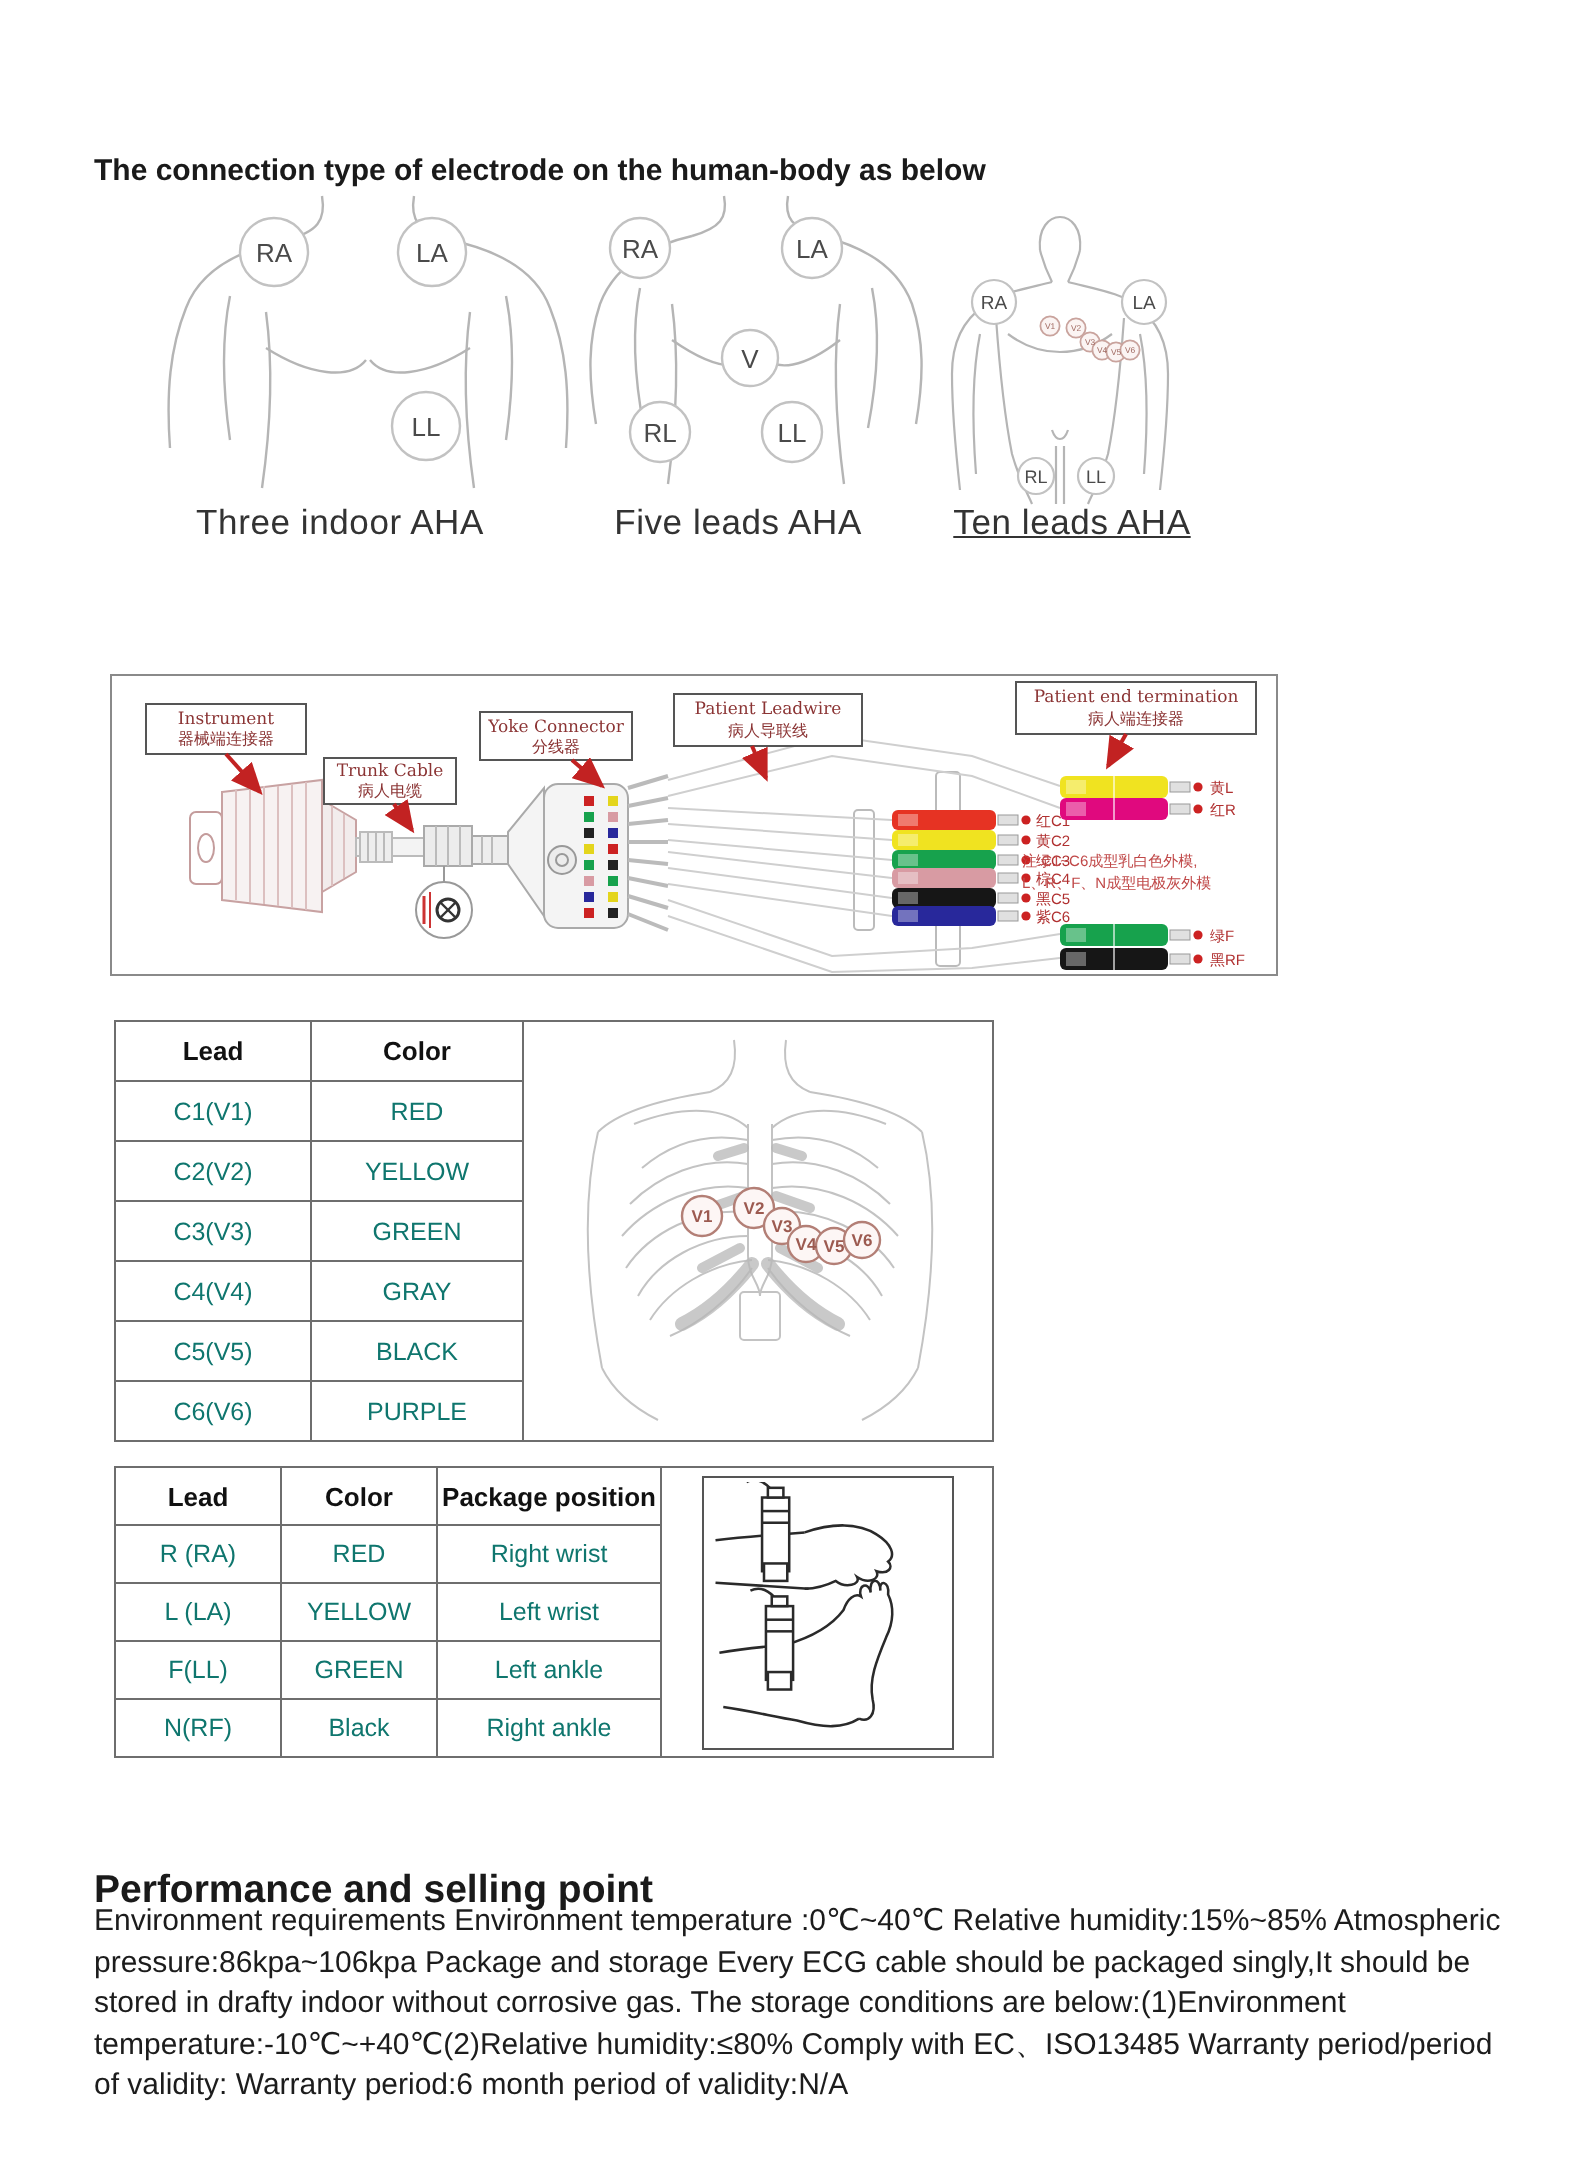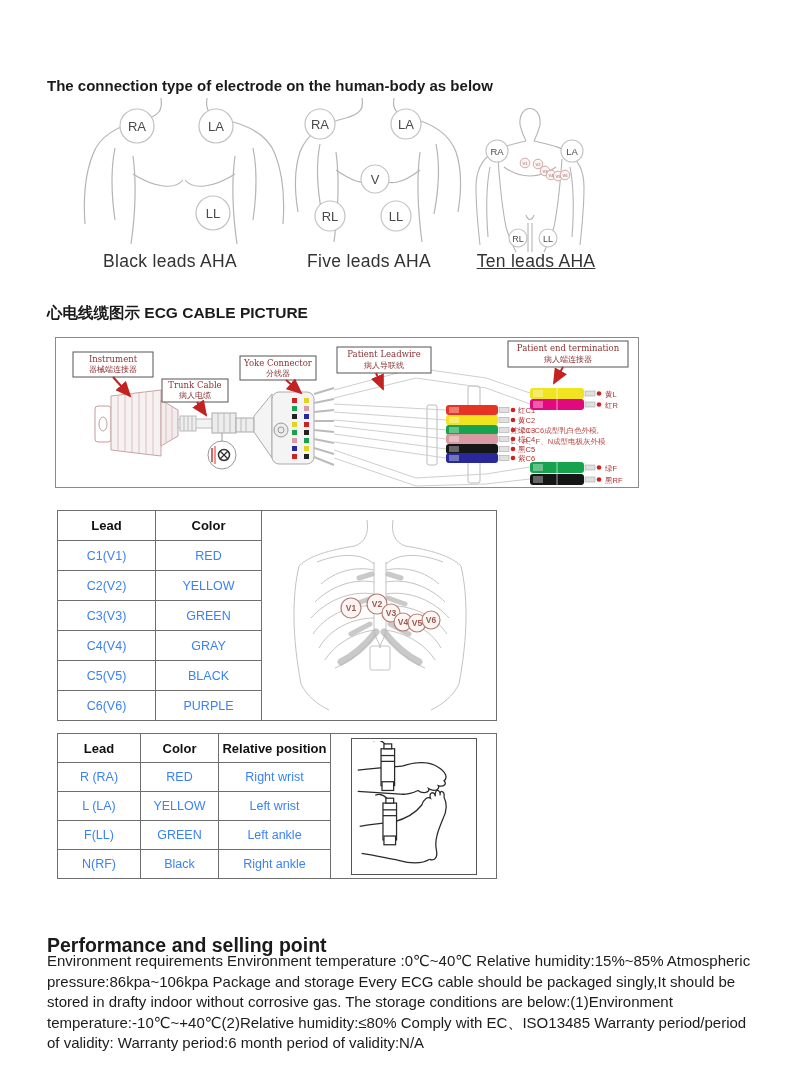--- a/index.html
+++ b/index.html
@@ -7,21 +7,21 @@
         font-family:"Liberation Sans","DejaVu Sans",sans-serif;color:#1a1a1a;}
   .abs{position:absolute;}
   .h1{font-size:15px;font-weight:bold;margin-top:21px;}
   .h2{font-size:15.5px;font-weight:bold;}
   .h3{font-size:19.5px;font-weight:bold;margin-top:28px;}
   .caption{font-size:17.5px;color:#333;text-align:center;letter-spacing:.3px;}
   .para{font-size:15px;line-height:20.5px;color:#1c1c1c;width:708px;}
   .cablebox{border:1px solid #8a8a8a;background:#fff;}
   table.dt{border-collapse:collapse;table-layout:fixed;background:#fff;}
   table.dt th,table.dt td{border:1px solid #6e6e6e;text-align:center;vertical-align:middle;
-        font-size:12.5px;color:#3b82f6;padding:0;}
+        font-size:12.5px;color:#0f766e;padding:0;}
   table.dt th{font-size:13px;font-weight:bold;color:#111;}
   td.imgcell{vertical-align:middle;text-align:center;}
   .innerbox{display:inline-block;border:1px solid #555;padding:2px;}
   svg text{font-family:"Liberation Sans","DejaVu Sans",sans-serif;}
   .lblbox-en{font-size:8.5px;font-family:"DejaVu Serif","Liberation Serif",serif;fill:#8b3434;}
   .lblbox-zh{font-size:8px;font-family:"DejaVu Serif","Liberation Serif",serif;fill:#8b3434;}
   .leadlbl{font-size:7.5px;fill:#b03030;}
   .notetxt{font-size:7.5px;fill:#c04848;}
   .eltxt{font-size:13px;fill:#4a4a4a;}
 </style>
@@ -51,21 +51,21 @@
     </g>
     <g>
       <circle cx="141" cy="30" r="17" fill="#fff" stroke="#c2c2c2" stroke-width="1.2"></circle>
       <text class="eltxt" x="141" y="35" text-anchor="middle">LA</text>
     </g>
     <g>
       <circle cx="138" cy="117" r="17" fill="#fff" stroke="#c2c2c2" stroke-width="1.2"></circle>
       <text class="eltxt" x="138" y="122" text-anchor="middle">LL</text>
     </g>
   </svg>
-  <div class="abs caption" style="left:70px;top:251px;width:200px;">Black leads AHA</div>
+  <div class="abs caption" style="left:70px;top:251px;width:200px;">Three indoor AHA</div>
 
   <svg class="abs" style="left:290px;top:96px;" width="175" height="150" viewBox="0 0 175 150">
     <g stroke="#b5b5b5" stroke-width="1.2" fill="none">
       <path d="M72,2 C74,13 70,18 56,22"></path>
         <path d="M104,2 C102,13 106,18 120,22"></path>
       <path d="M56,22 C30,28 16,40 10,56 C4,74 4,92 8,116"></path>
       <path d="M120,22 C146,28 160,40 166,56 C172,74 172,92 168,116"></path>
       <path d="M30,48 C26,68 27,92 32,118"></path>
         <path d="M146,48 C150,68 149,92 144,118"></path>
       <path d="M46,56 C50,86 48,116 44,146"></path>
@@ -142,21 +142,20 @@
       <circle cx="48" cy="143" r="9" fill="#fff" stroke="#c2c2c2" stroke-width="1.1"></circle>
       <text x="48" y="146.5" text-anchor="middle" font-size="9" fill="#4a4a4a">RL</text>
     </g>
     <g>
       <circle cx="78" cy="143" r="9" fill="#fff" stroke="#c2c2c2" stroke-width="1.1"></circle>
       <text x="78" y="146.5" text-anchor="middle" font-size="9" fill="#4a4a4a">LL</text>
     </g>
   </svg>
   <div class="abs caption" style="left:452px;top:251px;width:168px;text-decoration:underline;">Ten leads AHA</div>
 
-  <div class="abs h2" style="left:47px;top:303px;">心电线缆图示 ECG CABLE PICTURE</div>
 
   <div class="abs cablebox" style="left:55px;top:337px;width:582px;height:149px;">
     <svg width="582" height="149" viewBox="0 0 582 149">
       <defs>
         <marker id="arr" markerWidth="9" markerHeight="7" refX="7" refY="3.5" orient="auto">
           <path d="M0,0 L8,3.5 L0,7 Z" fill="#c22222"></path>
         </marker>
       </defs>
 
       <g>
@@ -465,21 +464,21 @@
       <td>PURPLE</td>
         </tr>
   </tbody>
     </table>
 
   <table class="dt abs" style="left:57px;top:733px;">
     <tbody>
         <tr style="height:29px;">
       <th style="width:82px;">Lead</th>
       <th style="width:77px;">Color</th>
-      <th style="width:111px;">Relative position</th>
+      <th style="width:111px;">Package position</th>
       <td class="imgcell" rowspan="5" style="width:165px;">
         <span class="innerbox">
           <svg width="120" height="128" viewBox="0 0 120 132">
             <g stroke="#2a2a2a" stroke-width="1.3" fill="none">
               <path d="M2,30 C20,28 34,27 48,26"></path>
               <path d="M2,52 C20,53 36,54 50,55"></path>
               <path d="M48,26 C62,21 76,21 85,27 C93,32 95,38 91,41 C94,44 91,48 85,46 C87,50 81,53 75,49 C77,53 69,55 64,51 C58,54 52,55 48,55"></path>
               <rect x="26" y="8" width="14" height="38" fill="#fff"></rect>
               <line x1="26" y1="15" x2="40" y2="15"></line>
                   <line x1="26" y1="21" x2="40" y2="21"></line>

